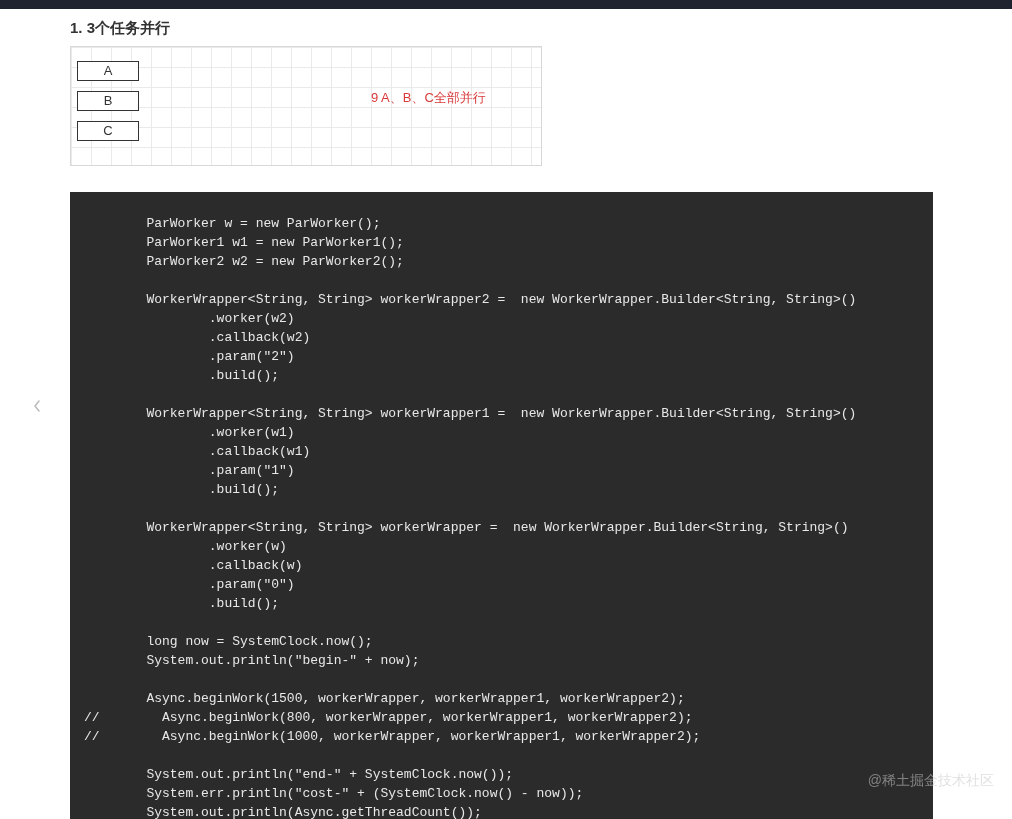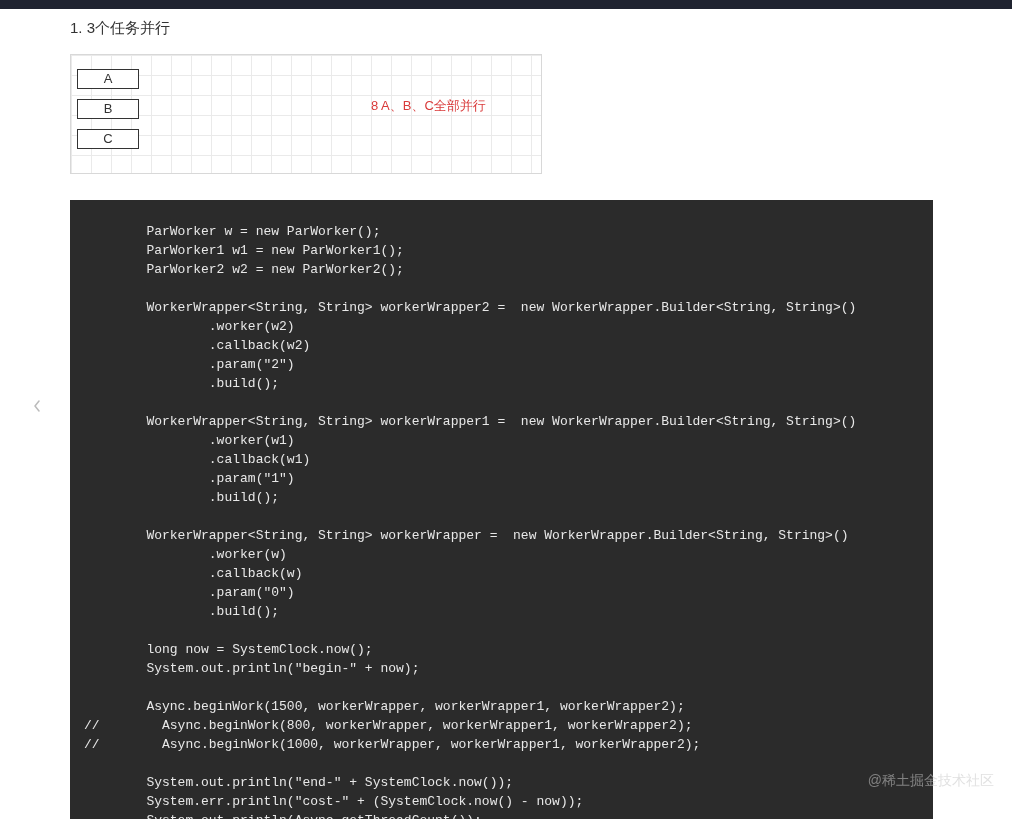--- a/index.html
+++ b/index.html
@@ -1,19 +1,19 @@
 <!DOCTYPE html>
 <html><head>
 <meta charset="utf-8">
 <style>
   * { box-sizing: border-box; margin: 0; padding: 0; }
   html, body { width: 1012px; height: 819px; overflow: hidden; font-family: -apple-system, BlinkMacSystemFont, "Segoe UI", "PingFang SC", "Microsoft YaHei", sans-serif; background: #fff; }
   .topbar { height: 9px; background: #1f2330; }
   .content { padding: 10px 70px 0 70px; }
-  .heading { font-size: 15px; color: #333; margin-bottom: 16px; font-weight: 400; }
+  .heading { font-size: 15px; color: #333; margin-bottom: 8px; font-weight: 700; }
   .diagram {
     position: relative;
     width: 472px;
     height: 120px;
     border: 1px solid #d8d8d8;
     background-image:
       linear-gradient(to right, #eaeaea 1px, transparent 1px),
       linear-gradient(to bottom, #eaeaea 1px, transparent 1px);
     background-size: 20px 20px;
     margin-bottom: 26px;
@@ -89,21 +89,21 @@
 </div>
 
 <div class="content">
 
   <div class="heading">1. 3个任务并行</div>
 
   <div class="diagram">
     <div class="box a">A</div>
     <div class="box b">B</div>
     <div class="box c">C</div>
-    <div class="diag-label">8 A、B、C全部并行</div>
+    <div class="diag-label">9 A、B、C全部并行</div>
   </div>
 
   <div class="codewrap">
     <pre class="code">        ParWorker w = new ParWorker();
         ParWorker1 w1 = new ParWorker1();
         ParWorker2 w2 = new ParWorker2();
 
         WorkerWrapper&lt;String, String&gt; workerWrapper2 =  new WorkerWrapper.Builder&lt;String, String&gt;()
                 .worker(w2)
                 .callback(w2)

